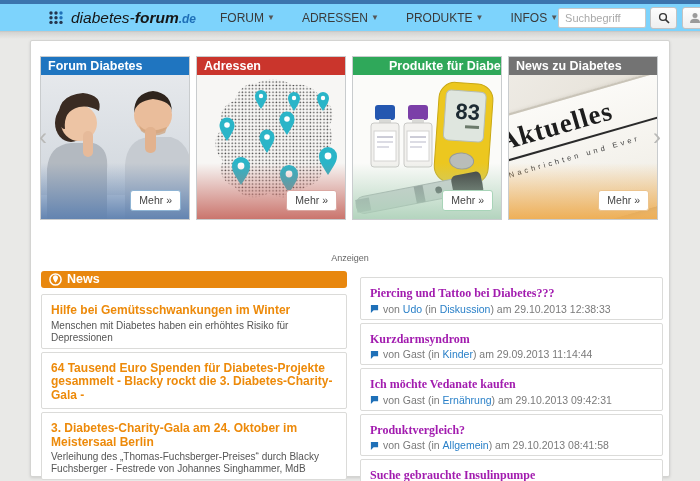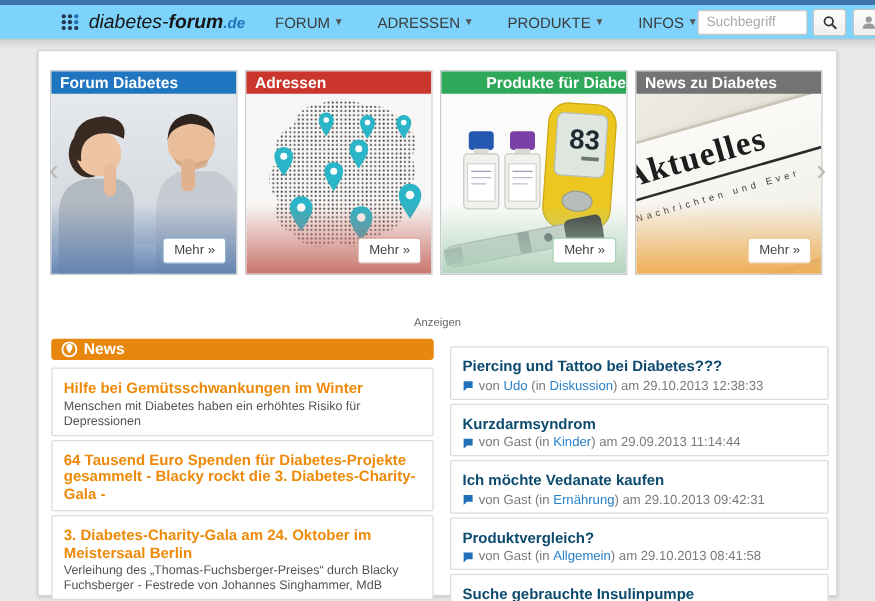--- a/index.html
+++ b/index.html
@@ -66,21 +66,21 @@
 
   
   .panel { position:absolute; top:230px; }
   .panel-news { left:10px; width:306px; }
   .panel-forum { left:329px; width:303px; }
   .panel-header { height:17px; border-radius:3px; display:flex; align-items:center; gap:5px; padding:1px 0 2px 8px; color:#fff; font-weight:bold; font-size:12.5px; }
   .plist { margin-top:6px; }
   .pitem { background:#fff; border:1px solid #dbdbd9; border-radius:2px; padding:9px 9px 4px; margin-bottom:3px; }
   .pitem-title { display:block; font-size:12px; font-weight:bold; line-height:13.5px; margin-bottom:2px; cursor:pointer; text-decoration:none; }
   .news-title { color:#ed8a0a; }
-  .forum-title { color:#0c4a6e; }
+  .forum-title { color:#a21caf;font-family:Liberation Serif, serif; }
   .pitem-desc { font-size:10px; color:#555; line-height:12px; }
   .meta { font-size:10.5px; color:#7a7a7a; line-height:12px; display:flex; align-items:center; flex-wrap:nowrap; white-space:pre; }
   .meta .mlink { color:#2a80c8; cursor:pointer; }
   .meta svg { margin-right:4px; flex:0 0 auto; }
 </style>
 </head>
 <body>
 
 <div class="topbar" style="background: rgb(59, 116, 173);"></div>
 

